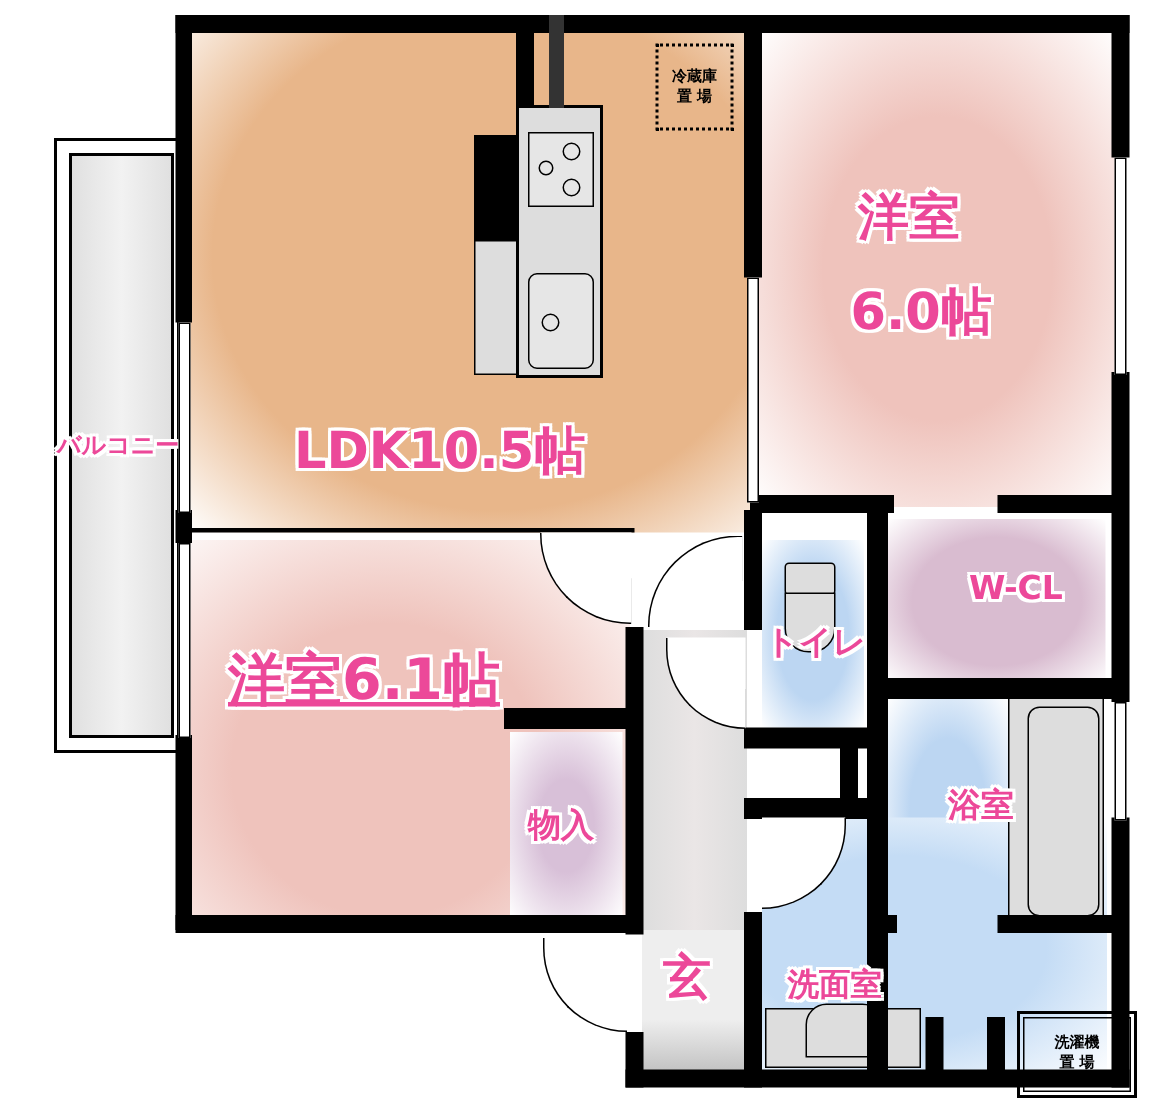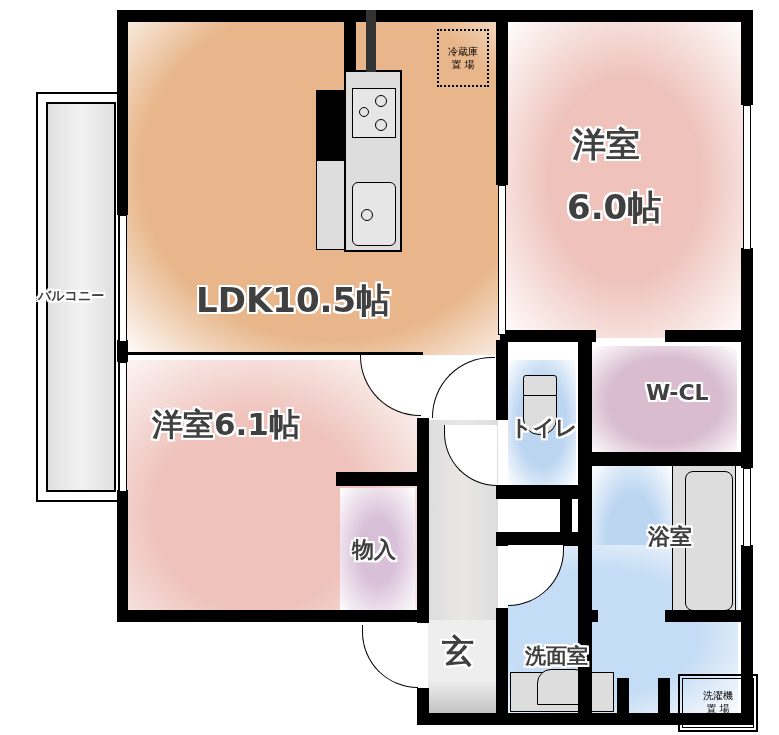--- a/index.html
+++ b/index.html
@@ -1,32 +1,32 @@
 <!DOCTYPE html>
 <html><head>
 <meta charset="utf-8">
 <style>
   html,body{margin:0;padding:0;background:#fff;}
   body{width:779px;height:735px;position:relative;overflow:hidden;font-family:"DejaVu Sans",sans-serif;}
   .abs{position:absolute;}
   .wall{position:absolute;background:#000;}
   .room{position:absolute;}
-  .label{position:absolute;font-weight:bold;color:#404040;text-align:center;white-space:nowrap;
+  .label{position:absolute;font-weight:bold;color:#ec4899;text-align:center;white-space:nowrap;
     text-shadow:-2px -2px 0 #fff,2px -2px 0 #fff,-2px 2px 0 #fff,2px 2px 0 #fff,0 2px 0 #fff,0 -2px 0 #fff,2px 0 0 #fff,-2px 0 0 #fff;}
-  .small{font-size:11px;line-height:13px;font-weight:normal;text-shadow:none;}
+  .small{font-size:11px;line-height:13px;font-weight:bold;text-shadow:none;}
   .win{position:absolute;background:#fff;border:1px solid #000;}
   .door{position:absolute;border:1.5px solid #000;background:#fff;}
 </style>
 </head>
 <body>
 
 <div class="abs" style="left:36px;top:92px;width:84px;height:410px;border:2px solid #000;background:#fff;box-sizing:border-box;">
   <div class="abs" style="left:8px;top:8px;width:70px;height:390px;border:2px solid #000;background:linear-gradient(90deg,#e0e0e0,#f2f2f2,#e0e0e0);box-sizing:border-box;"></div>
 </div>
-<div class="label" style="left:38px;top:287px;font-size:13px;">バルコニー</div>
+<div class="label" style="left:38px;top:287px;font-size:16px;">バルコニー</div>
 
 <div class="room" style="left:125px;top:20px;width:375px;height:335px;background:radial-gradient(ellipse at 55% 45%,#e8b68a 65%,#fff 100%);"></div>
 <div class="room" style="left:505px;top:20px;width:240px;height:318px;background:radial-gradient(ellipse at center,#efc3bc 45%,#fff 100%);"></div>
 <div class="room" style="left:125px;top:360px;width:295px;height:255px;background:radial-gradient(ellipse at 45% 60%,#efc3bc 45%,#fff 100%);"></div>
 <div class="room" style="left:340px;top:488px;width:75px;height:125px;background:radial-gradient(ellipse at center,#d8c0d8 35%,#fff 100%);"></div>
 <div class="room" style="left:428px;top:420px;width:70px;height:200px;background:linear-gradient(90deg,#ddd,#eae6e6,#ddd);"></div>
 <div class="room" style="left:508px;top:360px;width:68px;height:125px;background:radial-gradient(ellipse at center,#bcd6f2 50%,#fff 100%);"></div>
 <div class="room" style="left:592px;top:346px;width:145px;height:110px;background:radial-gradient(ellipse at center,#d9bcd0 55%,#fff 100%);"></div>
 <div class="room" style="left:592px;top:465px;width:80px;height:150px;background:radial-gradient(ellipse at center,#bcd6f2 45%,#fff 100%);"></div>
 <div class="room" style="left:508px;top:545px;width:230px;height:175px;background:radial-gradient(ellipse at 40% 50%,#c4dcf5 50%,#fff 100%);"></div>
@@ -108,19 +108,19 @@
 
 <div class="door" style="left:360px;top:355px;width:60px;height:60px;border-radius:0 0 0 60px;border-top:none;border-right:none;"></div>
 <div class="door" style="left:432px;top:357px;width:62px;height:60px;border-radius:60px 0 0 0;border-bottom:none;border-right:none;"></div>
 <div class="door" style="left:444px;top:425px;width:52px;height:60px;border-radius:0 0 0 60px;border-top:none;border-right:none;"></div>
 <div class="door" style="left:508px;top:545px;width:55px;height:60px;border-radius:0 0 60px 0;border-top:none;border-left:none;"></div>
 <div class="door" style="left:362px;top:625px;width:55px;height:62px;border-radius:0 0 0 60px;border-top:none;border-right:none;"></div>
 
 <div class="label" style="left:196px;top:278px;font-size:34px;">LDK10.5帖</div>
 <div class="label" style="left:572px;top:122px;font-size:34px;">洋室</div>
 <div class="label" style="left:567px;top:185px;font-size:34px;">6.0帖</div>
-<div class="label" style="left:152px;top:404px;font-size:31px;">洋室6.1帖</div>
+<div class="label" style="left:152px;top:428px;font-size:38px;text-decoration:underline;">洋室6.1帖</div>
 <div class="label" style="left:646px;top:380px;font-size:22px;">W-CL</div>
 <div class="label" style="left:510px;top:413px;font-size:22px;">トイレ</div>
-<div class="label" style="left:648px;top:522px;font-size:22px;">浴室</div>
+<div class="label" style="left:632px;top:522px;font-size:22px;">浴室</div>
 <div class="label" style="left:352px;top:535px;font-size:22px;">物入</div>
 <div class="label" style="left:442px;top:630px;font-size:32px;">玄</div>
 <div class="label" style="left:525px;top:642px;font-size:21px;">洗面室</div>
 
 </body></html>

